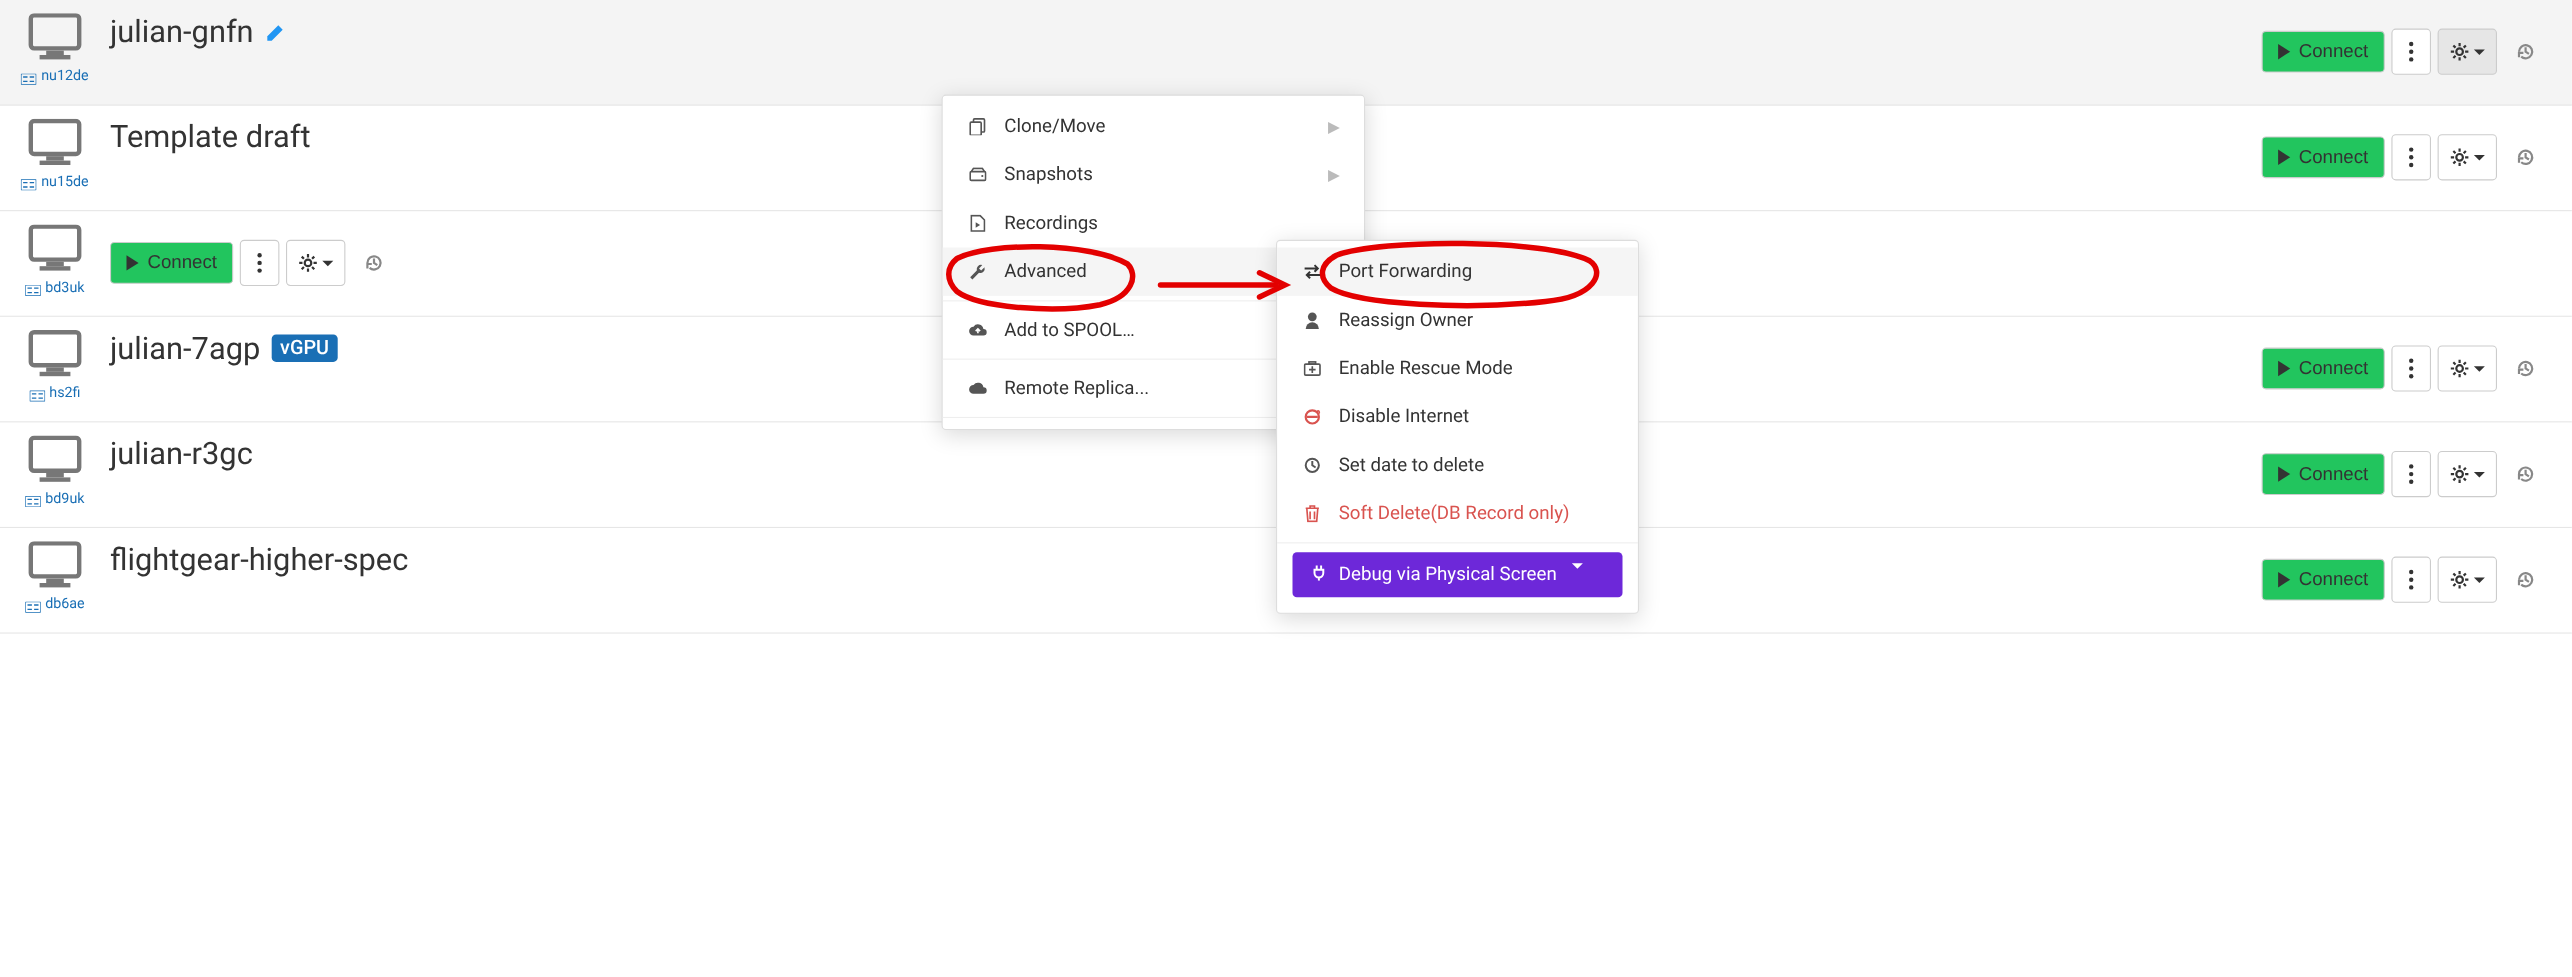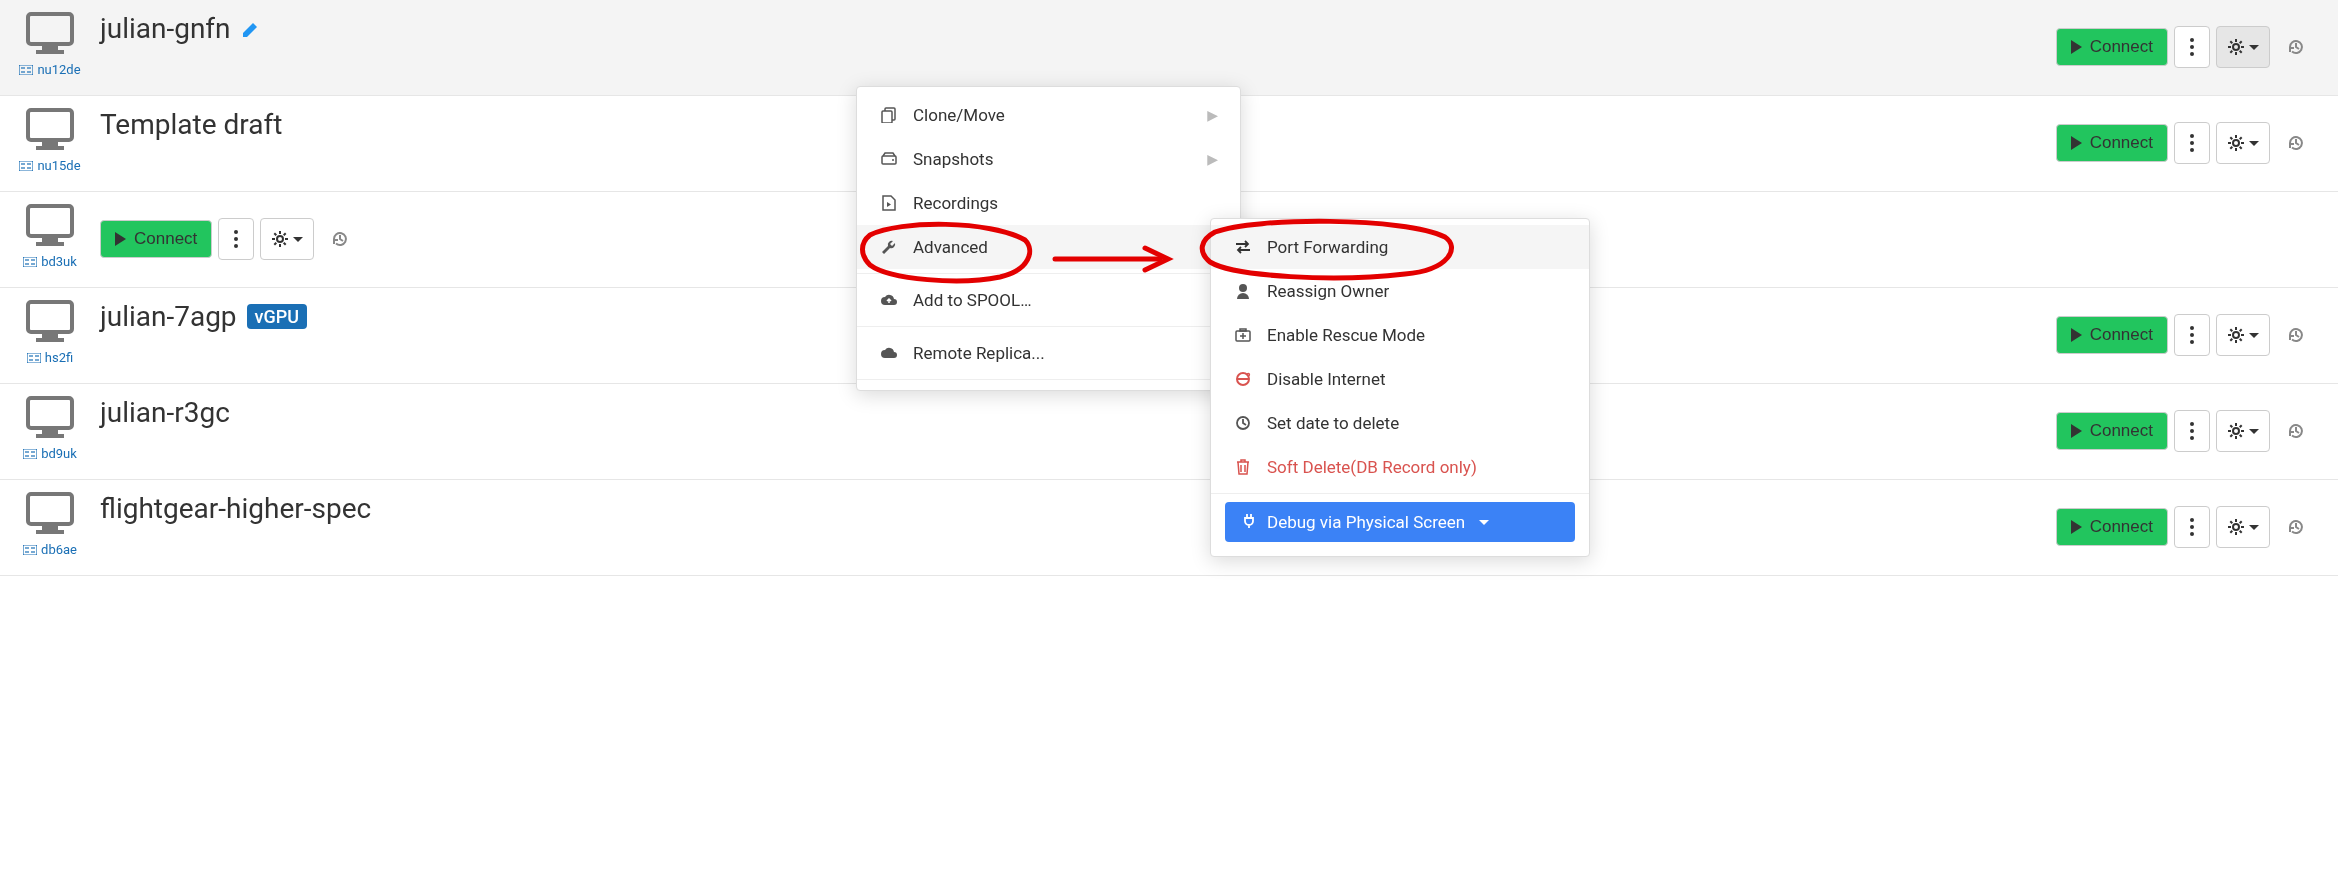--- a/index.html
+++ b/index.html
@@ -21,21 +21,21 @@
   .machine-col {
     display: flex;
     flex-direction: column;
     align-items: center;
     width: 72px;
     margin-right: 14px;
   }
   .monitor-icon { width: 52px; height: 44px; color: #777; margin-top: 4px; }
   .node-badge {
     display: flex;
-    align-items: center;
+    align-items: flex-end;
     margin-top: 6px;
     color: #1a6fb5;
     font-size: 13px;
   }
   .node-badge .slot { color:#1a6fb5; margin-right:4px; }
   .title-col {
     display: flex;
     align-items: center;
     gap: 10px;
     padding-top: 4px;
@@ -104,28 +104,28 @@
     color:#333; cursor:pointer;
     white-space: nowrap;
   }
   .dropdown .item.hovered { background:#f5f5f5; }
   .dropdown .divider { height:1px; background:#eee; margin:4px 0; }
   .dropdown .chevron { margin-left:auto; color:#bbb; font-size:14px; }
   .dropdown .danger { color:#d9534f; }
   .dropdown .icon { width:20px; display:inline-flex; justify-content:center; color:#555; }
   .dropdown .primary-btn {
     margin: 8px 14px;
-    background:#3b82f6; color:#fff;
-    display:flex; align-items:center; gap:10px;
+    background:#6d28d9; color:#fff;
+    display:flex; gap:10px;
     padding:10px 16px; border-radius:4px; cursor:pointer;
   }
   .dropdown .primary-btn .caret-down { border-top-color:#fff; }
 
   .menu1 { top: 86px; left: 856px; width: 385px; }
-  .menu2 { top: 218px; left: 1210px; width: 380px; }
+  .menu2 { top: 218px; left: 1160px; width: 330px; }
 
   
   .annotation {
     position:absolute;
     pointer-events:none;
     z-index:20;
   }
   .annotation svg { overflow:visible; }
   .annotation path, .annotation ellipse, .annotation line { stroke:#e30000; stroke-width:5; fill:none; stroke-linecap:round; }
 </style>

